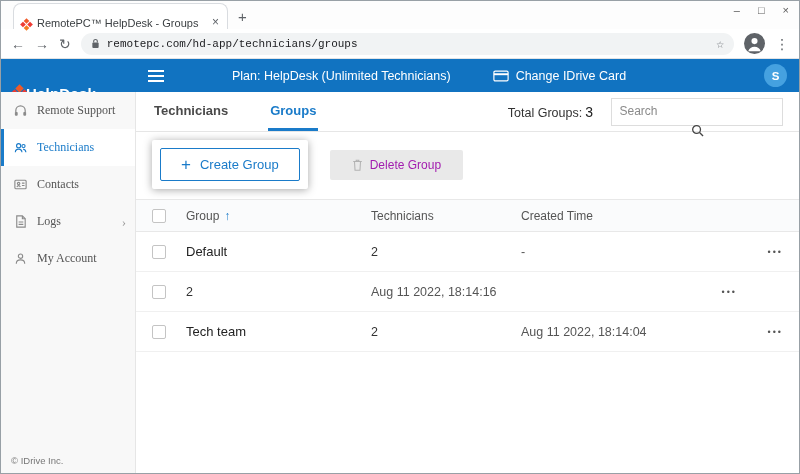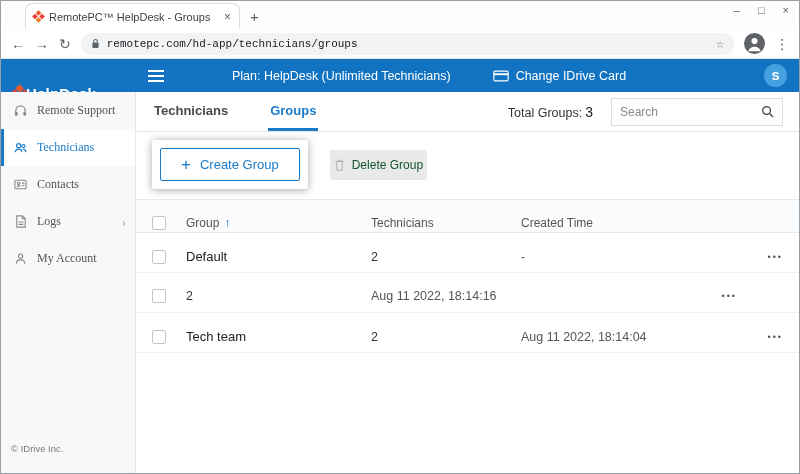--- a/index.html
+++ b/index.html
@@ -3,22 +3,22 @@
 <meta charset="utf-8">
 <style>
   * { margin:0; padding:0; box-sizing:border-box; }
   body { font-family:"Liberation Sans", sans-serif; background:#ccc; }
   .screen{ width:800px; height:474px; background:#fff; border:1px solid #98a0a6;
            display:flex; flex-direction:column; overflow:hidden; position:relative;
            font-family:"Liberation Sans", sans-serif; }
 
   
   .tabstrip{ height:28px; background:#fdfdfd; display:flex; align-items:flex-end; position:relative; flex:0 0 auto;}
-  .btab{ width:215px; height:26px; margin-left:24px; border:1px solid #d9dce0; border-bottom:none;
-         border-radius:8px 8px 0 0; background:#fff; display:flex; align-items:center; gap:6px;
+  .btab{ width:215px; height:26px; margin-left:12px; border:1px solid #d9dce0; border-bottom:none;
+         border-radius:8px 8px 0 0; background:#fff; display:flex; align-items:flex-end; gap:6px;
          padding:0 8px; font-size:11px; color:#3c4043; }
   .btab .title{ flex:1; white-space:nowrap; overflow:hidden; text-overflow:ellipsis; }
   .tab-close{ color:#5f6368; font-size:12px; cursor:pointer; }
   .newtab{ font-size:15px; color:#5f6368; margin:0 0 4px 10px; cursor:pointer; }
   .winctl{ position:absolute; right:10px; top:3px; display:flex; gap:18px; color:#5a5a5a; font-size:11px; }
   .winctl span{ cursor:pointer; }
   .favicon{ display:grid; grid-template-columns:4px 4px; grid-template-rows:4px 4px; gap:1px; transform:rotate(45deg); }
   .favicon i{ display:block; }
   .navbar{ height:30px; background:#fff; border-bottom:1px solid #e1e3e6; display:flex; align-items:center;
            padding:0 10px; gap:10px; flex:0 0 auto; }
@@ -46,47 +46,47 @@
   
   .bodyrow{ flex:1; display:flex; min-height:0; }
   .sidebar{ width:135px; background:#f8f8f8; border-right:1px solid #e6e6e6; display:flex; flex-direction:column;
             position:relative; flex:0 0 auto; }
   .sitem{ height:37px; display:flex; align-items:center; gap:9px; padding:0 9px; font-size:12px; color:#555;
           border-left:3px solid transparent; cursor:pointer;font-family:Liberation Serif, serif; }
   .sitem .icon{ color:#8a8a8a; display:flex; }
   .sitem.active{ background:#fff; border-left-color:#1a7bc9; color:#1a7bc9; }
   .sitem.active .icon{ color:#1a7bc9; }
   .chev{ margin-left:auto; color:#9a9a9a; font-size:13px; }
-  .sfoot{ position:absolute; bottom:19px; left:10px; font-size:9.5px; color:#777; }
+  .sfoot{ position:absolute; bottom:7px; left:10px; font-size:9.5px; color:#777; }
 
   .main{ flex:1; display:flex; flex-direction:column; background:#fff; min-width:0; }
   .tabsrow{ height:40px; display:flex; align-items:stretch; border-bottom:1px solid #e6e6e6; padding:0 16px; flex:0 0 auto; }
   .mtab{ display:flex; align-items:center; padding:0 2px; margin-right:38px; font-size:13px; font-weight:bold;
          color:#4a4a4a; border-bottom:3px solid transparent; cursor:pointer; }
   .mtab.active{ color:#1a7bc9; border-bottom-color:#1a7bc9; }
   .tabsright{ margin-left:auto; display:flex; align-items:center; gap:18px; }
   .total{ font-size:12.5px; color:#333; }
   .total b{ font-size:14px; font-weight:normal; color:#222; margin-left:3px; }
-  .searchbox{ width:172px; height:28px; border:1px solid #ddd; display:flex; align-items:center; padding:13px 8px; gap:6px; }
+  .searchbox{ width:172px; height:28px; border:1px solid #ddd; display:flex; align-items:center; padding:5px 8px; gap:6px;flex-direction:column; }
   .searchbox input{ flex:1; border:none; outline:none; font-size:12px; color:#333; background:transparent; min-width:0;
                     font-family:"Liberation Sans", sans-serif; }
   .searchbox input::placeholder{ color:#8a8a8a; }
   .searchbox .mag{ display:flex; cursor:pointer; }
 
   .actionrow{ display:flex; align-items:center; padding:8px 16px 0; flex:0 0 auto; }
   .spotlight{ background:#fff; padding:8px; box-shadow:0 1px 9px rgba(0,0,0,.35); border-radius:2px; z-index:2; }
   .createbtn{ display:flex; align-items:center; gap:9px; border:1px solid #1a7bc9; background:#fff; color:#1a7bc9;
               padding:7px 20px; font-size:13px; border-radius:2px; cursor:pointer; font-family:inherit; }
   .createbtn .plus{ font-size:17px; line-height:1; }
-  .deletebtn{ margin-left:22px; display:flex; align-items:center; gap:7px; background:#e9e9e9; color:#14532d;
-              border:none; padding:8px 4px; font-size:12px; border-radius:2px; cursor:default; font-family:inherit; }
+  .deletebtn{ margin-left:22px; display:flex; align-items:center; gap:7px; background:#e9e9e9; color:#a21caf;
+              border:none; padding:8px 22px; font-size:12px; border-radius:2px; cursor:default; font-family:inherit; }
   .deletebtn .icon{ color:#b2b2b2; display:flex; }
 
   .table{ margin-top:10px; }
-  .thead, .trow{ display:grid; grid-template-columns:34px 185px 150px 1fr 46px; align-items:center; padding:16px 16px; }
+  .thead, .trow{ display:grid; grid-template-columns:34px 185px 150px 1fr 46px; align-items:center; padding:8px 16px; }
   .thead{ height:33px; background:#fafbfc; border-top:1px solid #e8e8e8; border-bottom:1px solid #e8e8e8;
           font-size:12px; color:#555; }
   .thead .sort{ color:#1a7bc9; font-weight:bold; margin-left:5px; cursor:pointer; }
   .trow{ height:40px; border-bottom:1px solid #f0f0f0; font-size:12.5px; color:#333; }
   .gname{ color:#222; font-size:13px; }
   .ctime{ color:#555; }
   .cbx{ width:14px; height:14px; border:1px solid #c4c4c4; border-radius:2px; background:#fff; cursor:pointer; }
   .rowmenu{ justify-self:end; color:#555; font-size:9px; letter-spacing:2px; cursor:pointer; background:none; border:none; }
 </style>
 </head>

